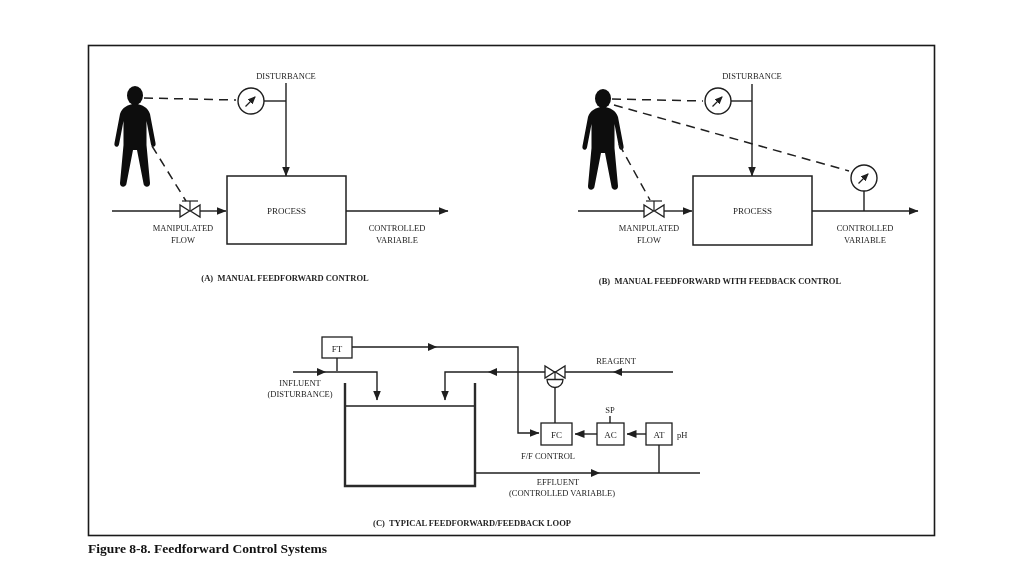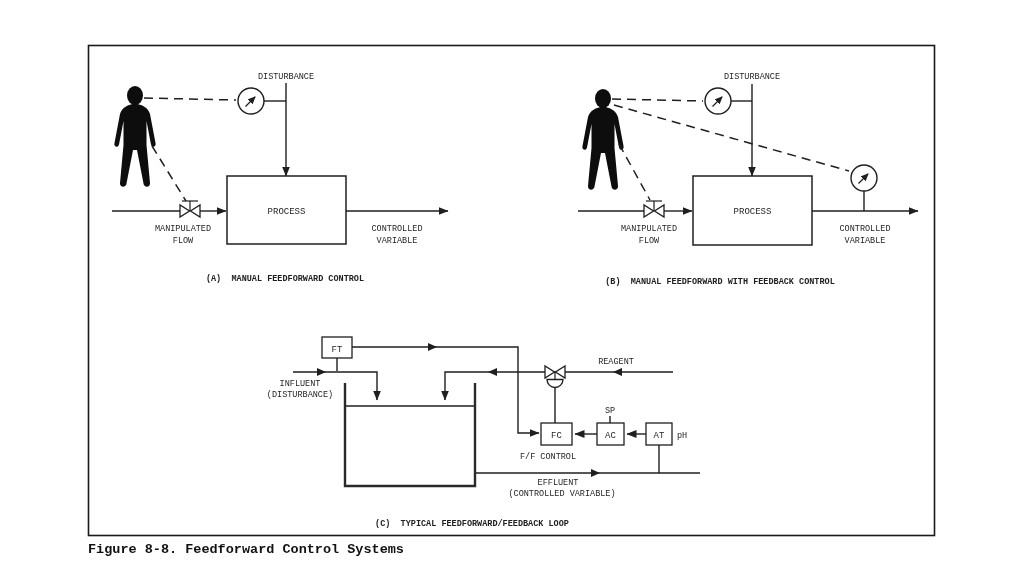--- a/index.html
+++ b/index.html
@@ -1,17 +1,17 @@
 <!DOCTYPE html>
 <html><head>
 <meta charset="utf-8">
 <style>
   html,body{margin:0;padding:0;background:#ffffff;}
   .page{position:relative;width:1000px;height:576px;background:#ffffff;overflow:hidden;
-        font-family:Liberation Mono, monospace;}
+        font-family:Liberation Serif, serif;}
   svg{display:block;}
   .ln{stroke:#1f1f1f;stroke-width:1.4;fill:none;}
   .ln-thin{stroke:#1f1f1f;stroke-width:1.2;fill:none;}
   .ln-thick{stroke:#2a2a2a;stroke-width:2.4;fill:none;}
   .dash{stroke:#1f1f1f;stroke-width:1.5;fill:none;stroke-dasharray:9 6;}
   .box{fill:#ffffff;stroke:#1f1f1f;stroke-width:1.5;}
   .ibox{fill:#ffffff;stroke:#1f1f1f;stroke-width:1.3;}
   .arrow{fill:#1f1f1f;stroke:none;}
   .sil{fill:#0d0d0d;stroke:none;}
   .lbl{font-size:8.5px;fill:#1f1f1f;}

